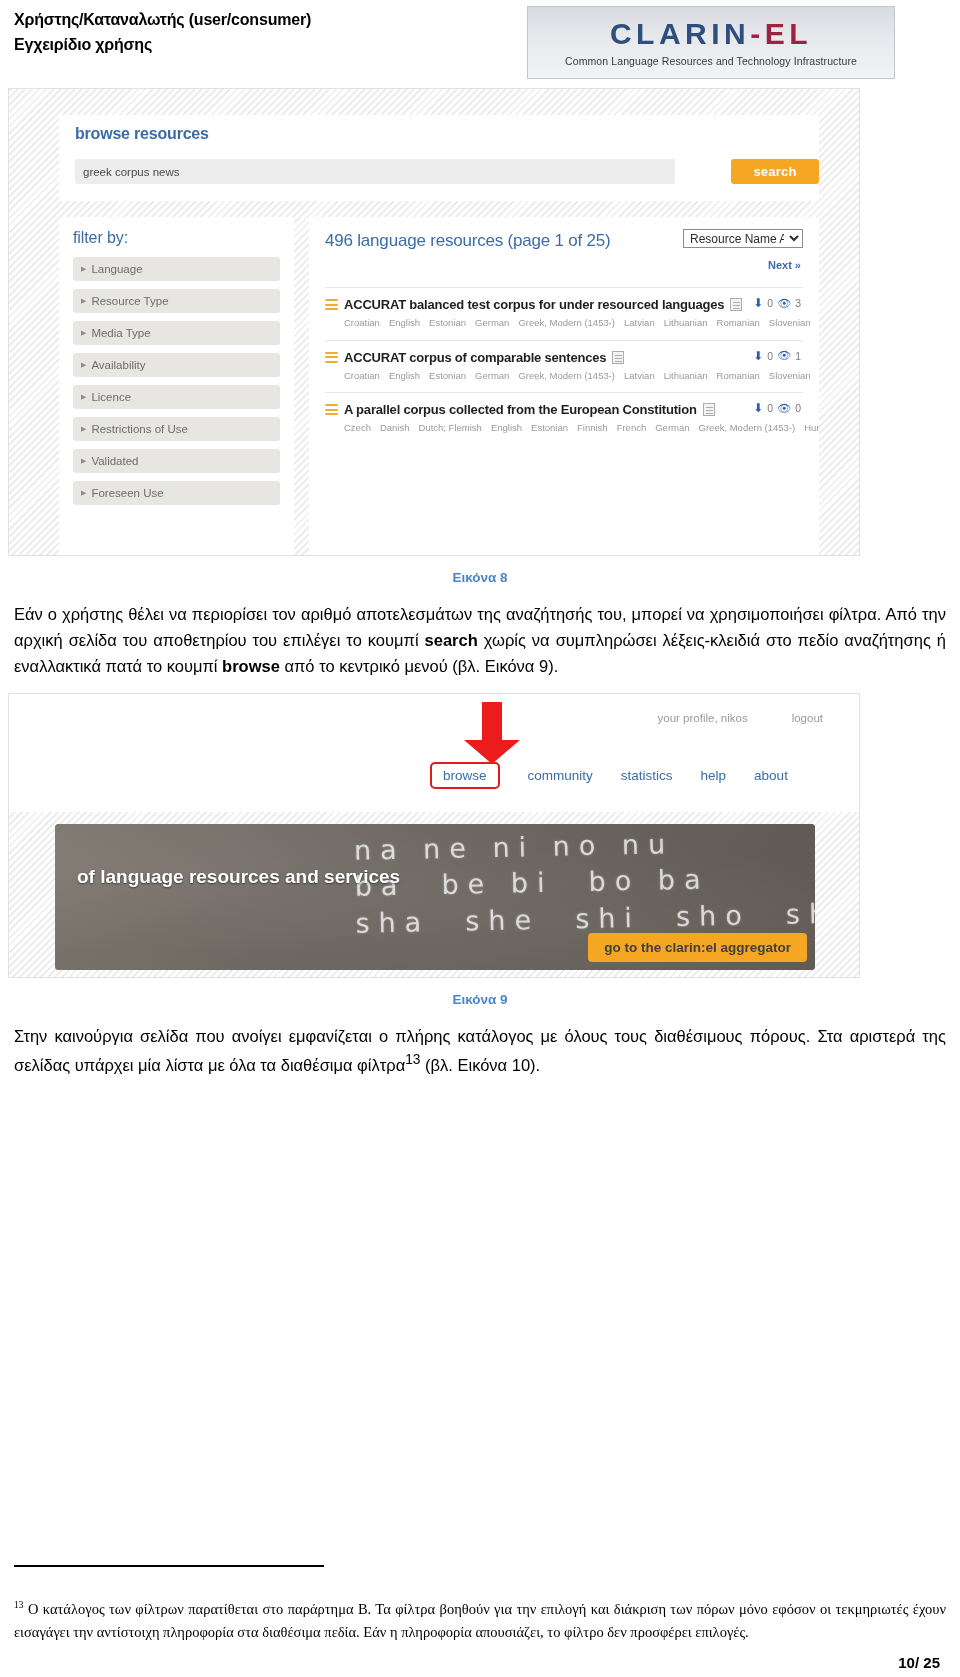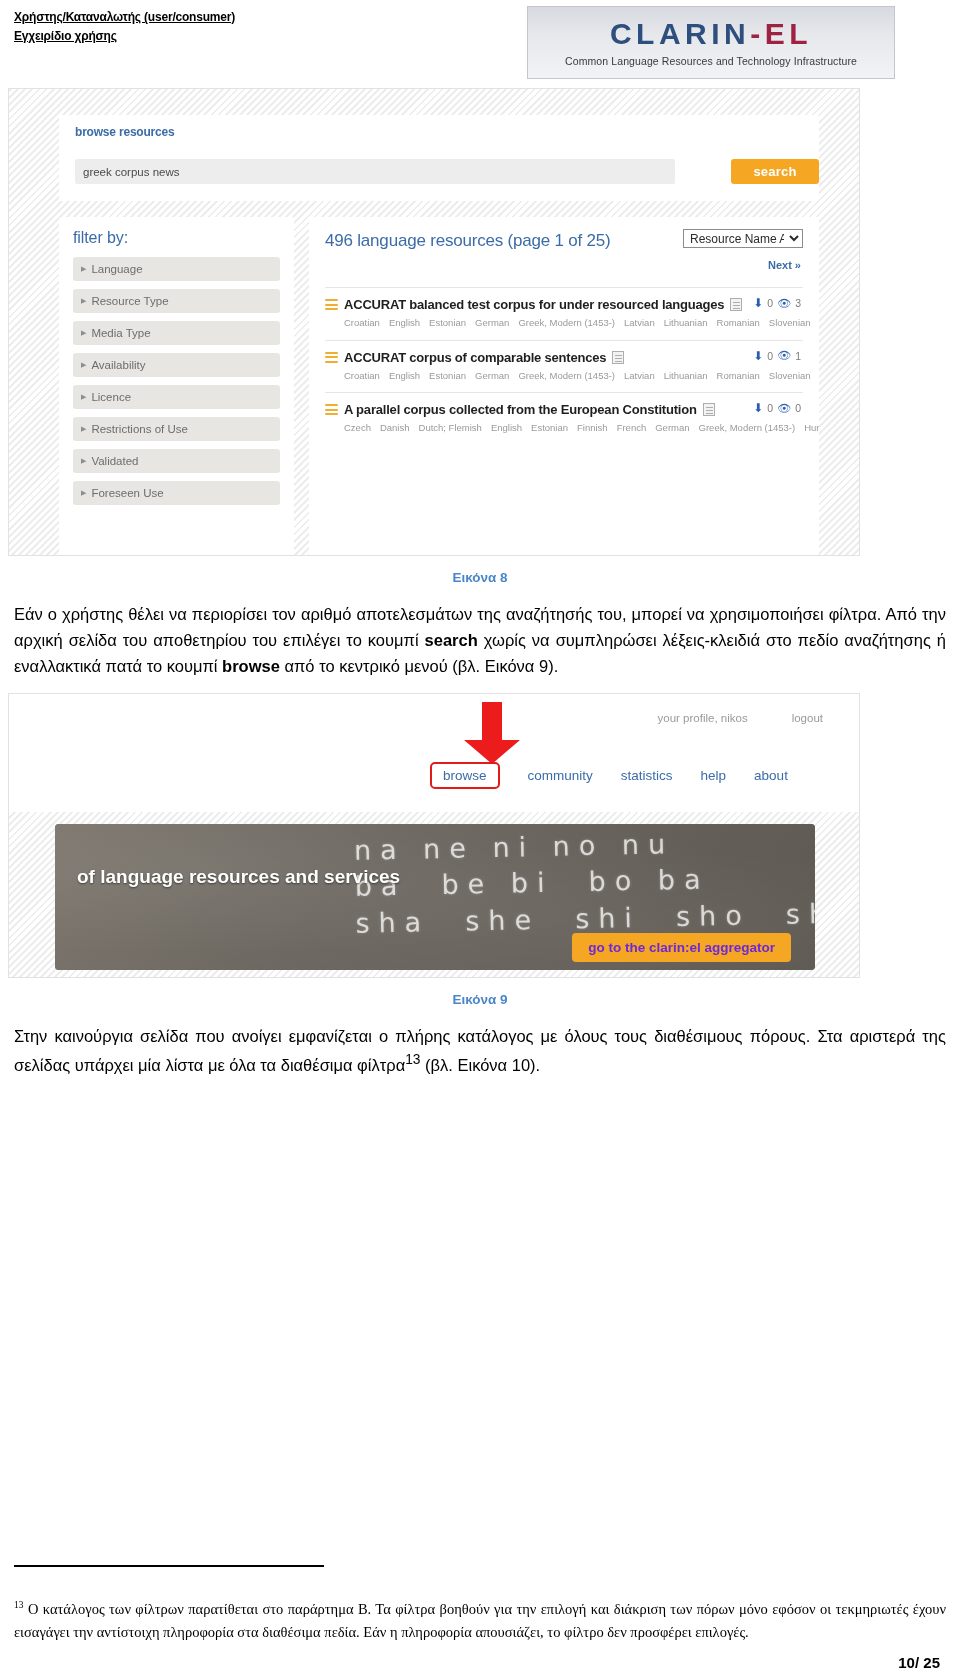--- a/index.html
+++ b/index.html
@@ -14,26 +14,25 @@
     overflow: hidden;
   }
 
   
   .page-header {
     position: relative;
     height: 86px;
     padding: 8px 0 0 14px;
   }
   .doc-title-line {
-    font-size: 12px;
+    font-size: 16px;
     font-weight: bold;
     letter-spacing: -0.2px;
     line-height: 1.55;
     white-space: nowrap;
-    text-decoration: underline;
   }
   .clarin-logo-box {
     position: absolute;
     left: 527px;
     top: 6px;
     width: 368px;
     height: 73px;
     background: linear-gradient(180deg,#d7dae0 0%, #e6e8ec 40%, #f2f3f5 100%);
     border: 1px solid #c3c7cd;
     display: flex;
@@ -83,21 +82,21 @@
 
   .browse-card {
     position: absolute;
     left: 50px; top: 26px;
     width: 760px; height: 86px;
     background: #ffffff;
     border-radius: 3px;
   }
   .browse-title {
     position: absolute; left: 16px; top: 10px;
-    font-size: 12px; font-weight: bold; color: #3b6ca8;
+    font-size: 16px; font-weight: bold; color: #3b6ca8;
     letter-spacing: -0.2px;
   }
   .search-input {
     position: absolute; left: 16px; top: 44px;
     width: 600px; height: 25px;
     background: #ededed;
     border: none; border-radius: 2px;
     font-size: 11.5px; color: #4a4a4a;
     padding: 8px 8px;
     font-family: "Liberation Sans", sans-serif;
@@ -334,23 +333,23 @@
   }
   .hero-head {
     position: absolute; left: 22px; top: 38px;
     color: #ffffff;
     font-size: 19px;
     font-weight: bold;
     line-height: 1.55;
     text-shadow: 0 1px 2px rgba(0,0,0,0.5);
   }
   .aggregator-btn {
-    position: absolute; right: 24px; bottom: 8px;
+    position: absolute; right: 8px; bottom: 8px;
     background: #f5a623;
-    color: #6d28d9;
+    color: #404040;
     font-size: 13.5px;
     font-weight: bold;
     padding: 7px 16px;
     border-radius: 4px;
     border: none;
     cursor: pointer;
     font-family: "Liberation Sans", sans-serif;
   }
 
   

